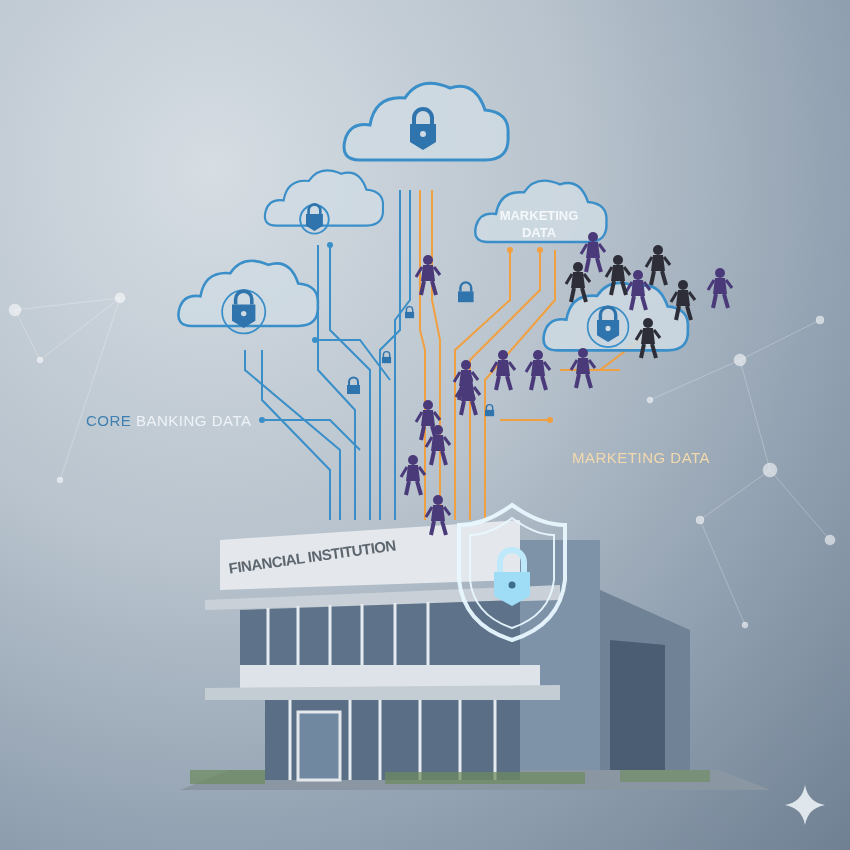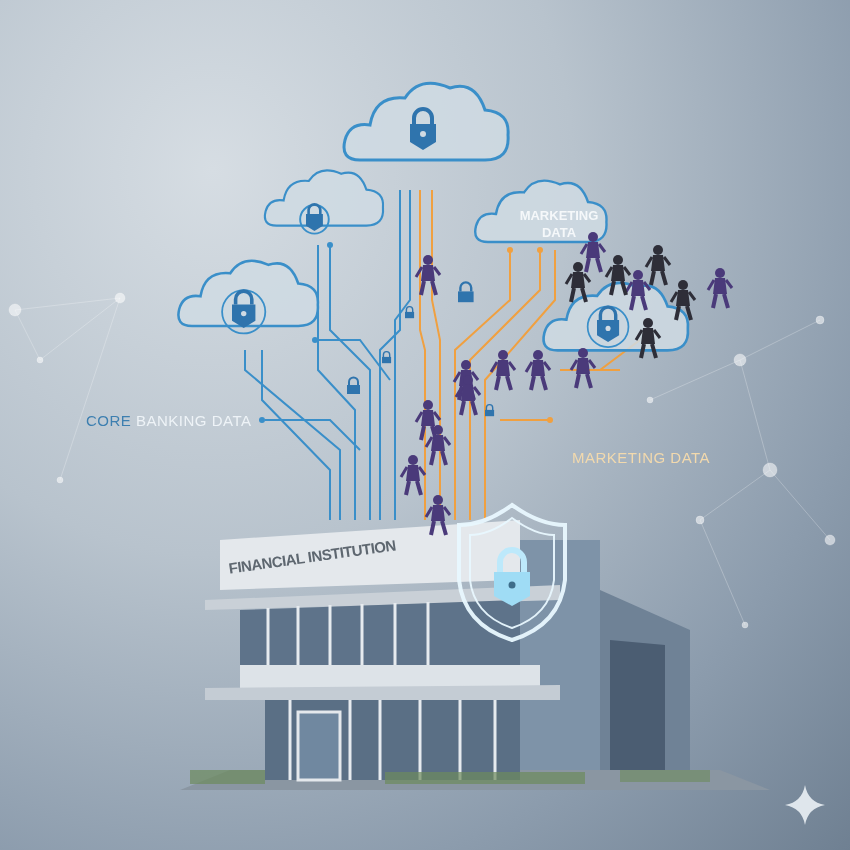--- a/index.html
+++ b/index.html
@@ -4,21 +4,21 @@
 <style>
   html, body { margin: 0; padding: 0; }
   body { width: 850px; height: 850px; overflow: hidden; font-family: "Liberation Sans", sans-serif; }
   .scene { position: relative; width: 850px; height: 850px;
     background: radial-gradient(ellipse at 25% 20%, #d6dde3 0%, #b8c3cd 40%, #8c9cad 75%, #6f8092 100%); }
   svg.layer { position: absolute; left: 0; top: 0; }
   .label { position: absolute; font-size: 15px; letter-spacing: 0.5px; }
   .core-label { left: 86px; top: 412px; color: #eef3f7; }
   .core-label .accent { color: #3d7fb0; margin-top: 10px; }
   .mkt-label { left: 572px; top: 412px; color: #f2d9ad; margin-top: 37px; }
-  .cloud-text { position: absolute; left: 500px; top: 207px; width: 118px; text-align: center;
+  .cloud-text { position: absolute; left: 480px; top: 207px; width: 118px; text-align: center;
     color: #f5f8fa; font-size: 13px; line-height: 17px; font-weight: bold; }
   .sign { position: absolute; left: 228px; top: 548px; color: #5e6770; font-size: 15px; font-weight: bold;
     transform: rotate(-8deg); letter-spacing: -0.5px; }
   .sparkle { position: absolute; left: 783px; top: 783px; width: 44px; height: 44px; }
 </style>
 </head>
 <body>
 
 <div class="scene">
 

